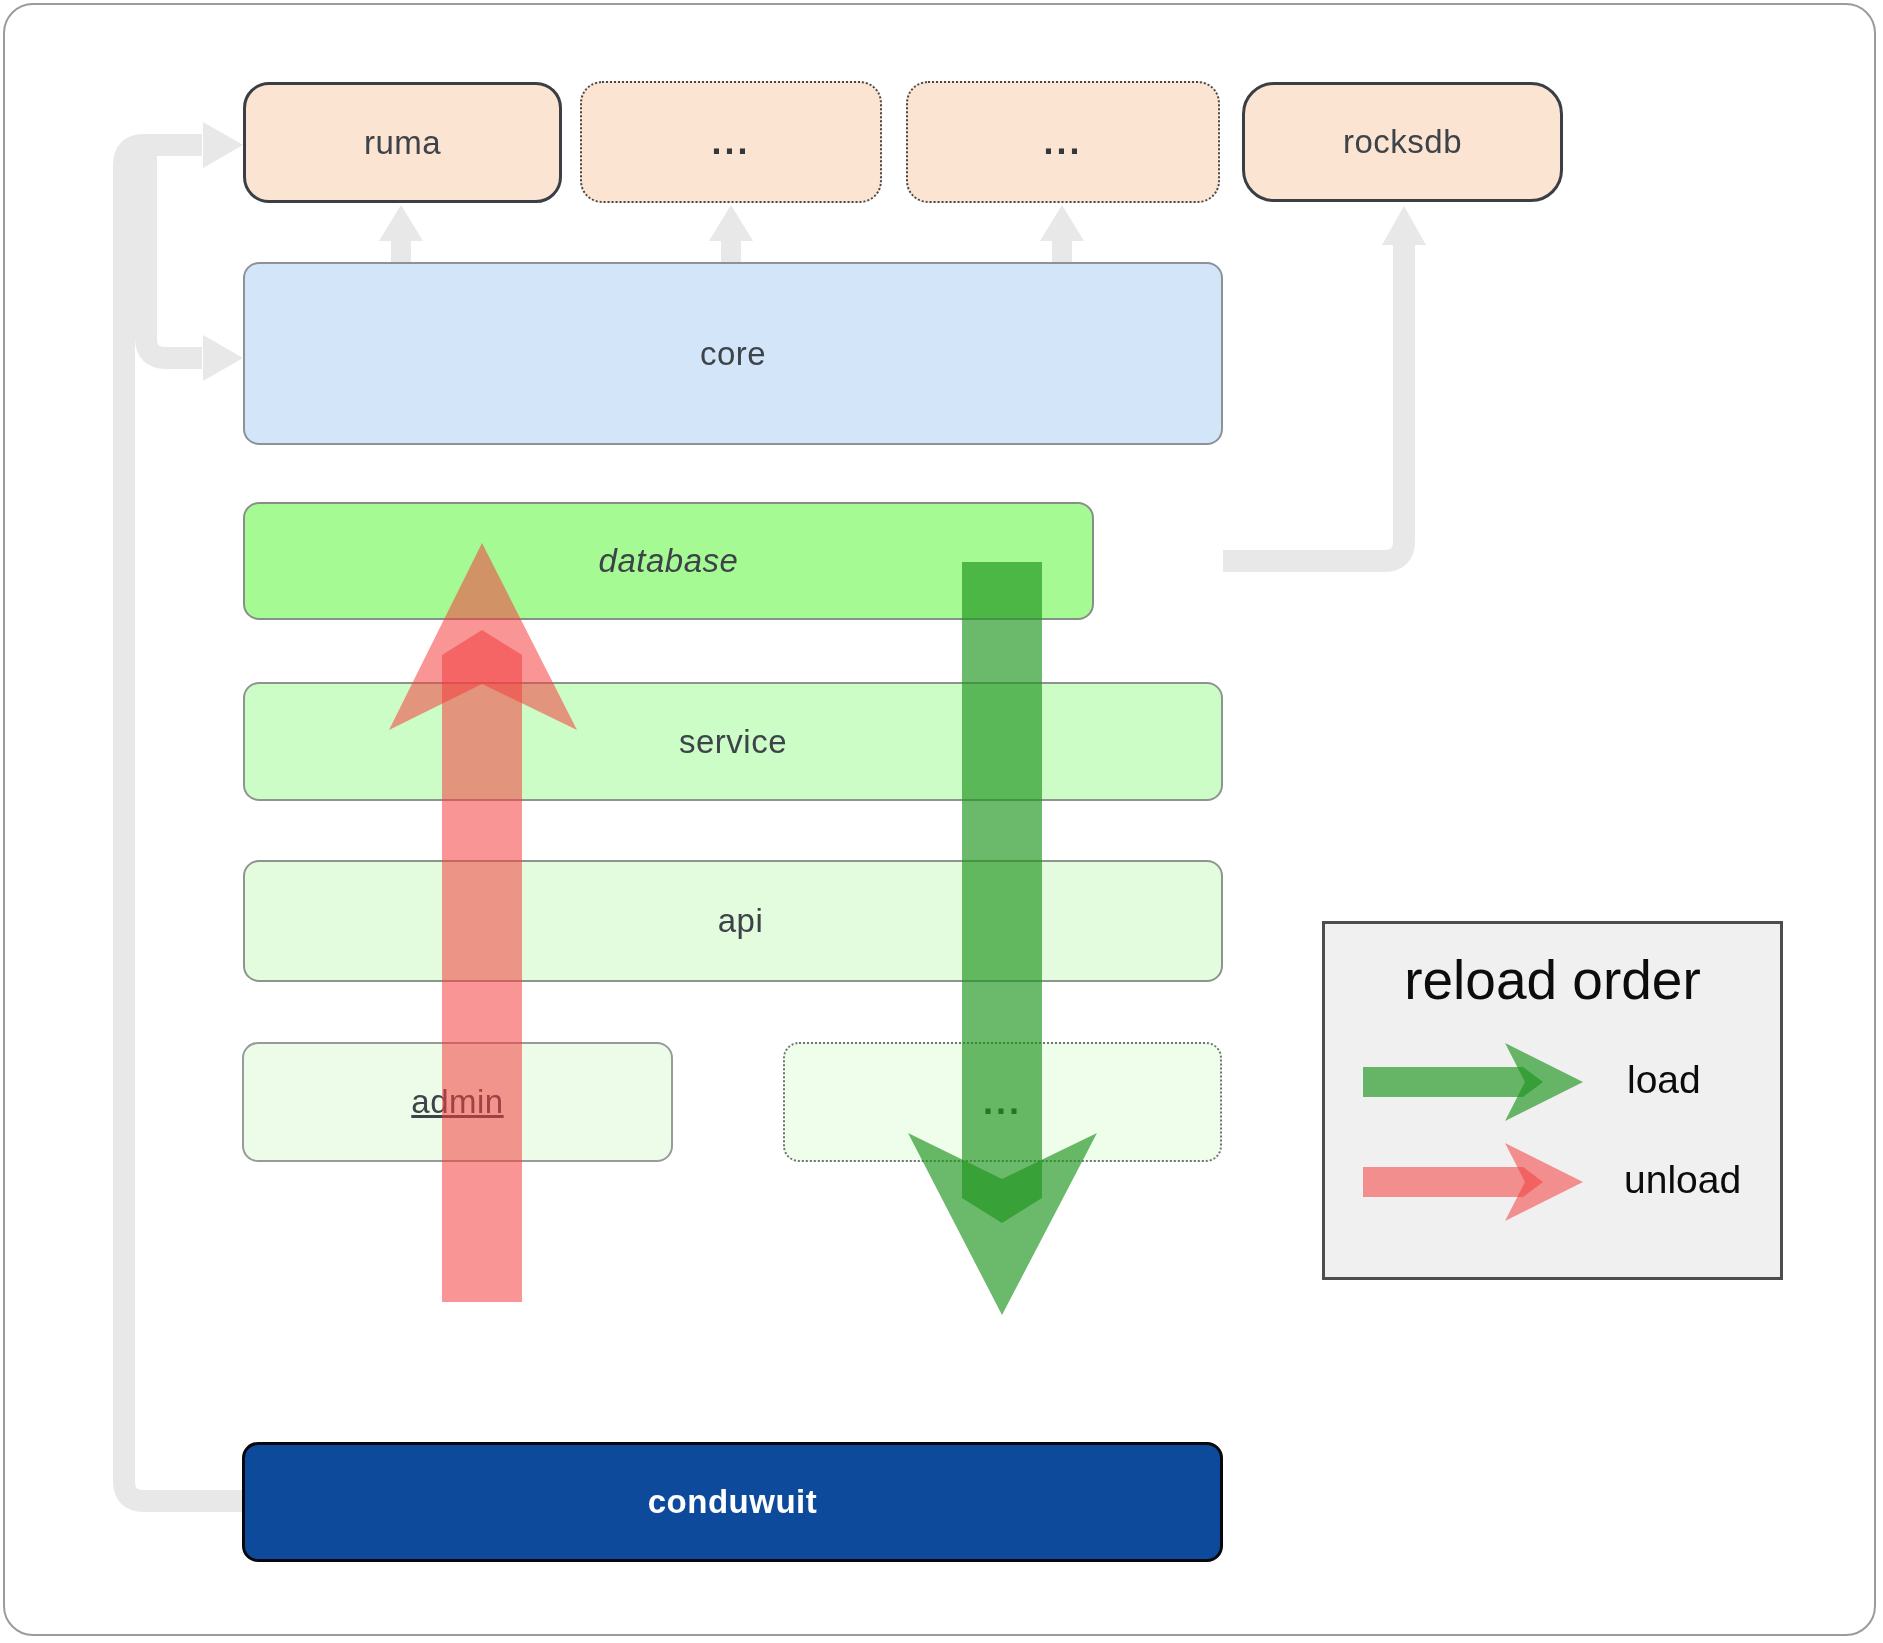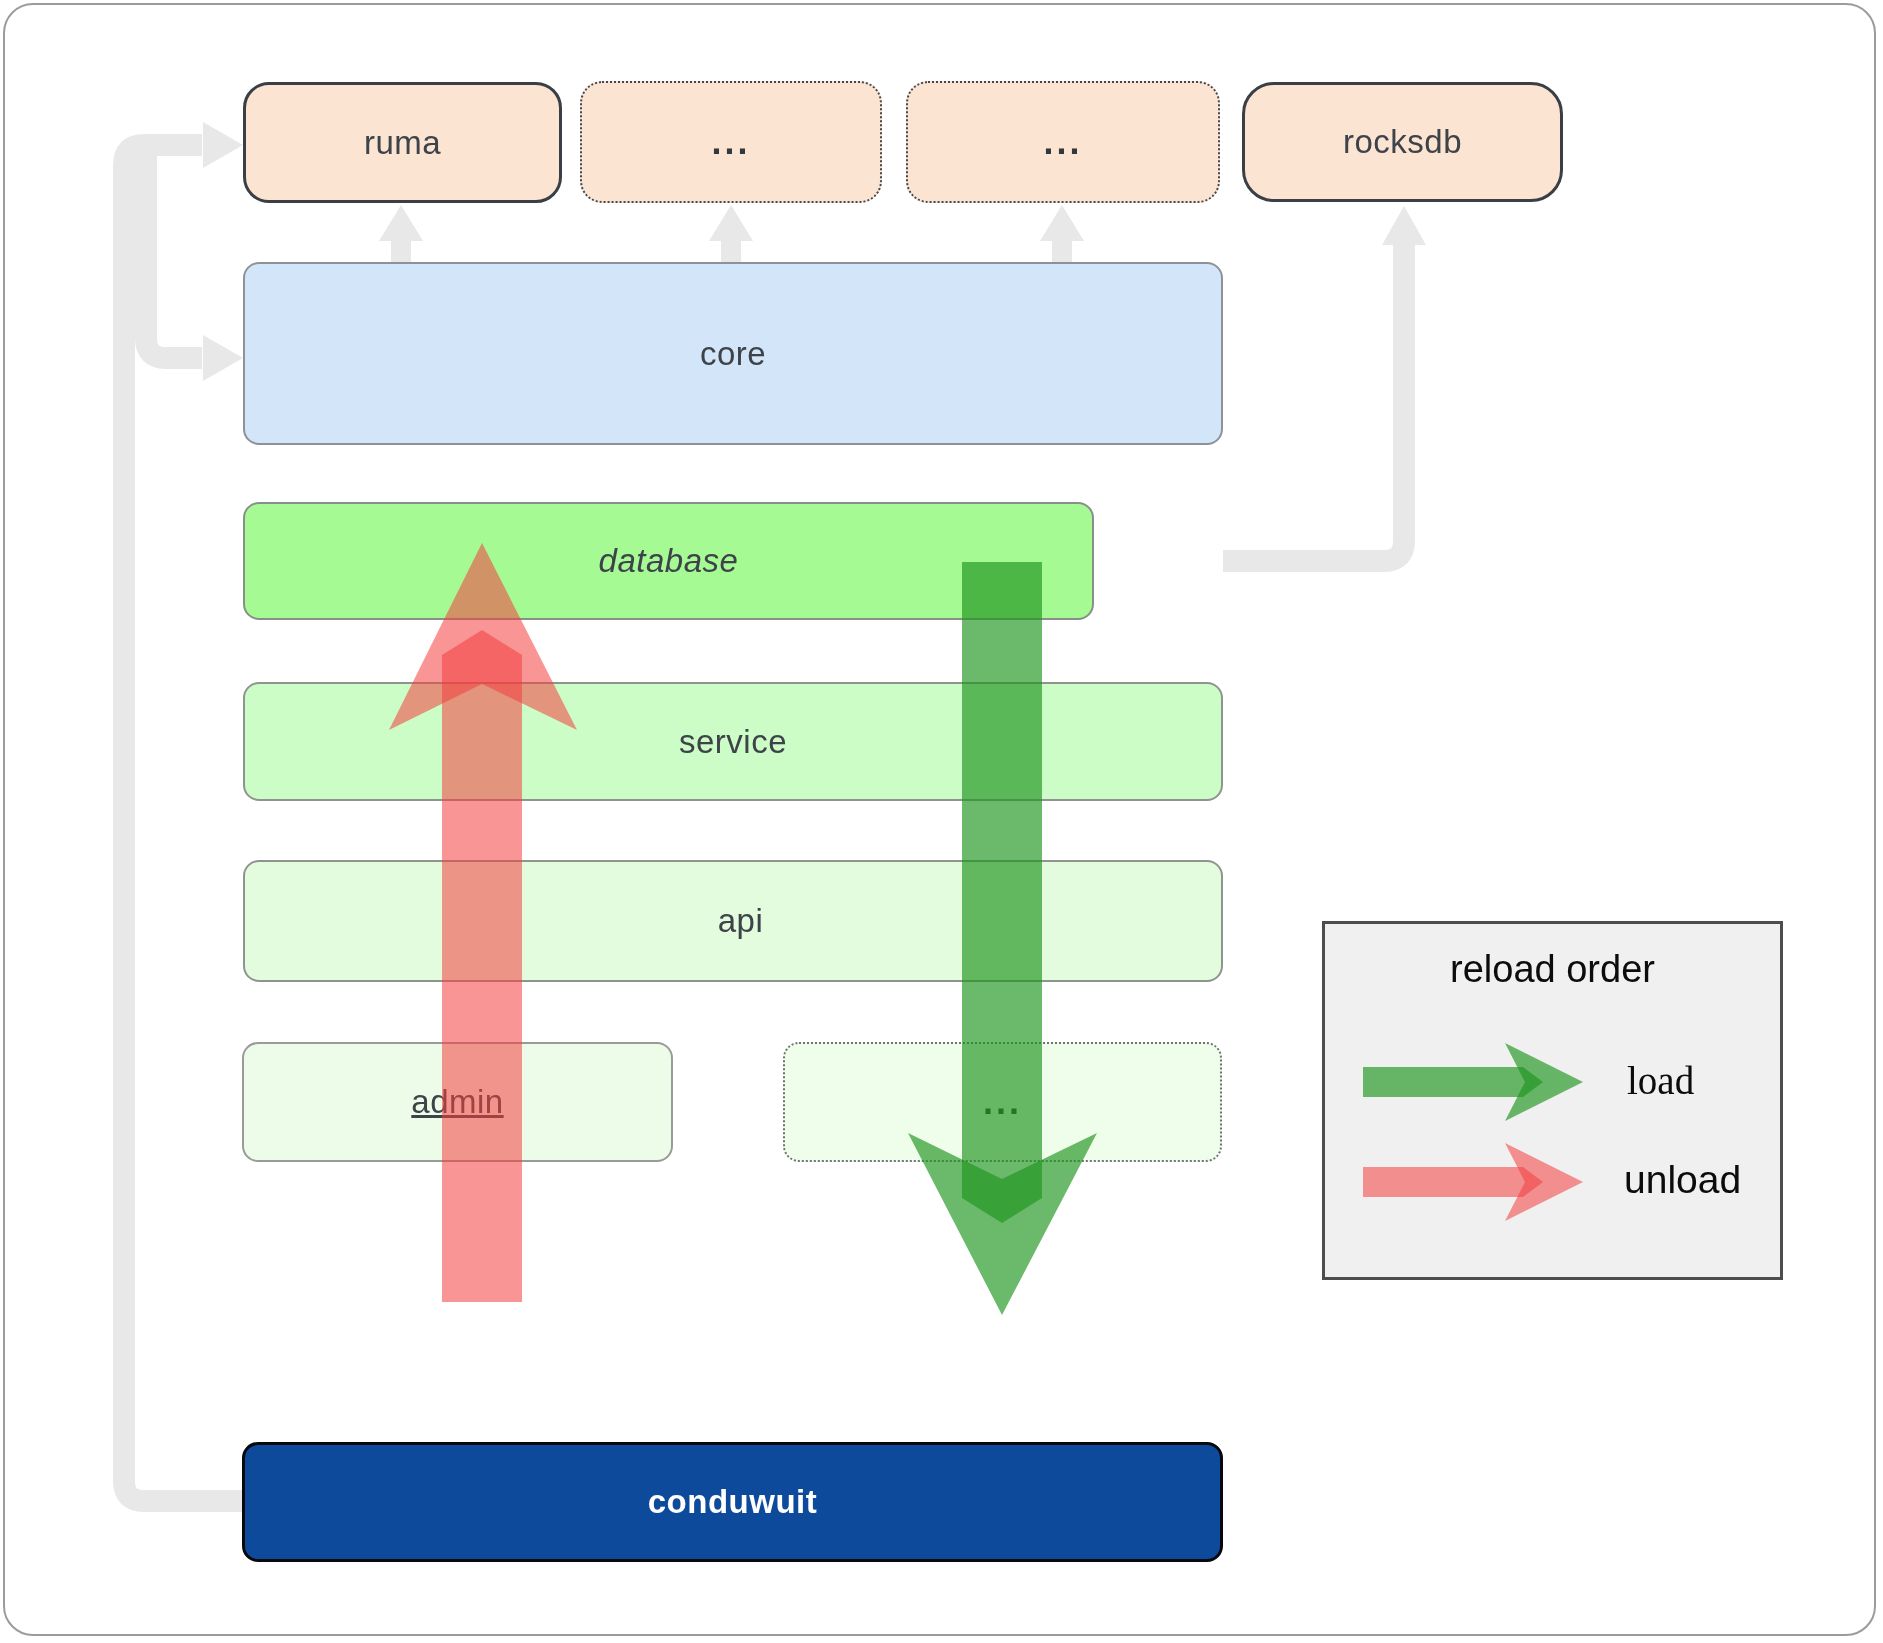--- a/index.html
+++ b/index.html
@@ -36,24 +36,24 @@
   .b-router   {left:242px;top:1222px;width:981px;height:119px;background:#ffffff;border:2px solid #8d9195;border-radius:16px;}
   .b-conduwuit{left:242px;top:1442px;width:981px;height:120px;background:#0d4a9b;border:3px solid #06080c;border-radius:16px;}
   .b-conduwuit .lbl{color:#ffffff;font-weight:600;}
   
   #legend{
     position:absolute;left:1322px;top:921px;width:461px;height:359px;
     background:#f0f0f0;border:3px solid #4d4d4d;box-sizing:border-box;
   }
   #legend-title{
     position:absolute;left:1322px;top:948px;width:461px;
-    text-align:center;font-size:38px;color:#0c0c0c;
+    text-align:center;font-size:55px;color:#0c0c0c;
   }
   .legend-label{position:absolute;font-size:39px;color:#0c0c0c;}
-  #legend-load-label{left:1627px;top:1058px;font-family:Liberation Serif, serif;}
+  #legend-load-label{left:1627px;top:1058px;}
   #legend-unload-label{left:1624px;top:1158px;}
 </style>
 </head>
 <body>
 
 <div id="stage">
   <div id="frame"></div>
 
   <svg class="layer" width="1883" height="1643" viewBox="0 0 1883 1643">
     <g fill="#e8e8e8" stroke="none">

